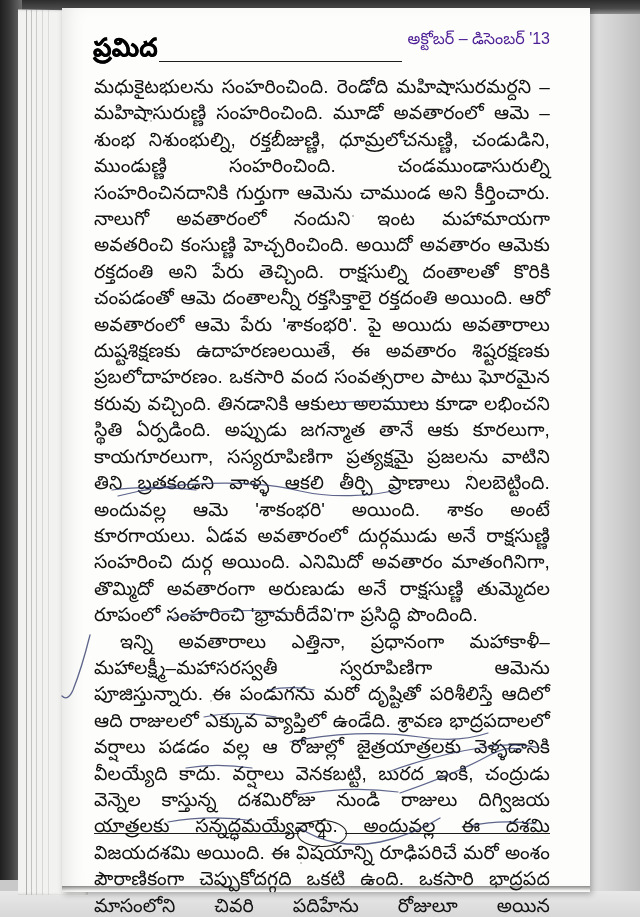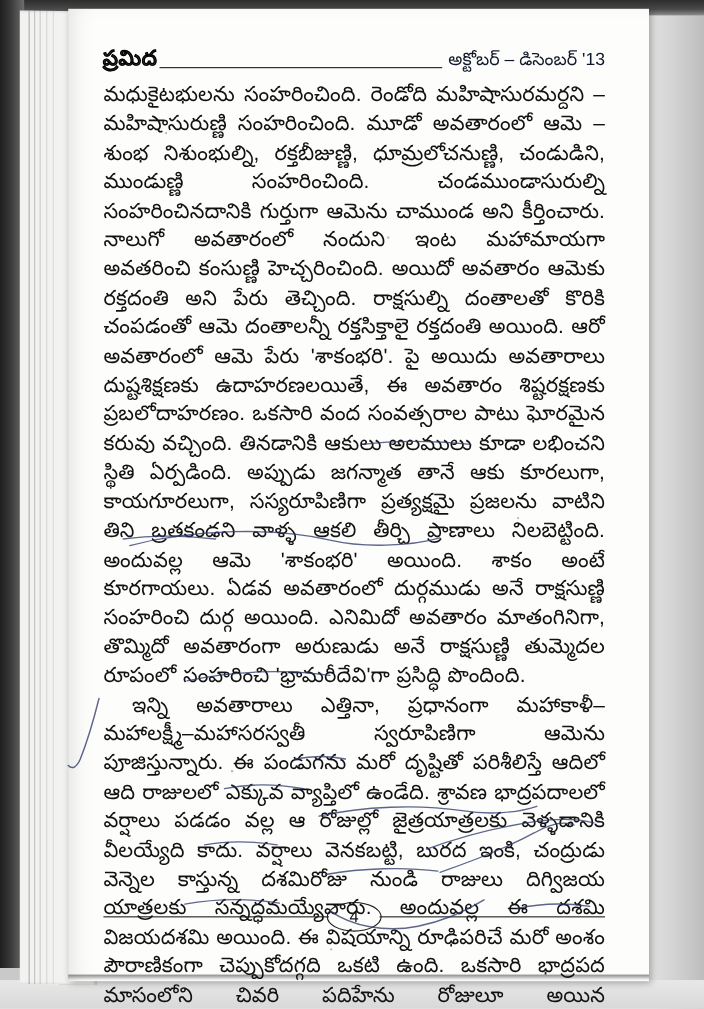--- a/index.html
+++ b/index.html
@@ -91,39 +91,39 @@
 
   
   .running-head {
     position: relative;
     display: flex;
     align-items: flex-end;
     height: 30px;
   }
   .masthead {
     font-family: Liberation Serif, serif;
-    font-size: 19px;
+    font-size: 25px;
     font-weight: bold;
     letter-spacing: .5px;
-    color: #404040;
+    color: #000000;
     -webkit-text-stroke: .4px #000;
     white-space: nowrap;
     transform: scaleX(1.02);
   }
   .head-rule {
     flex: 1;
     height: 0;
     border-top: 1.6px solid #1d1d1d;
     margin: 0 6px 6px 2px;
   }
   .issue-date {
     font-size: 16px;
-    color: #0f172a;
+    color: #4c1d95;
     white-space: nowrap;
-    margin-bottom: 1px;
+    margin-bottom: 16px;
   }
 
   
   .body-col {
     margin-top: 6px;
   }
   .para {
     margin: 0;
     text-align: justify;
     text-align-last: left;

